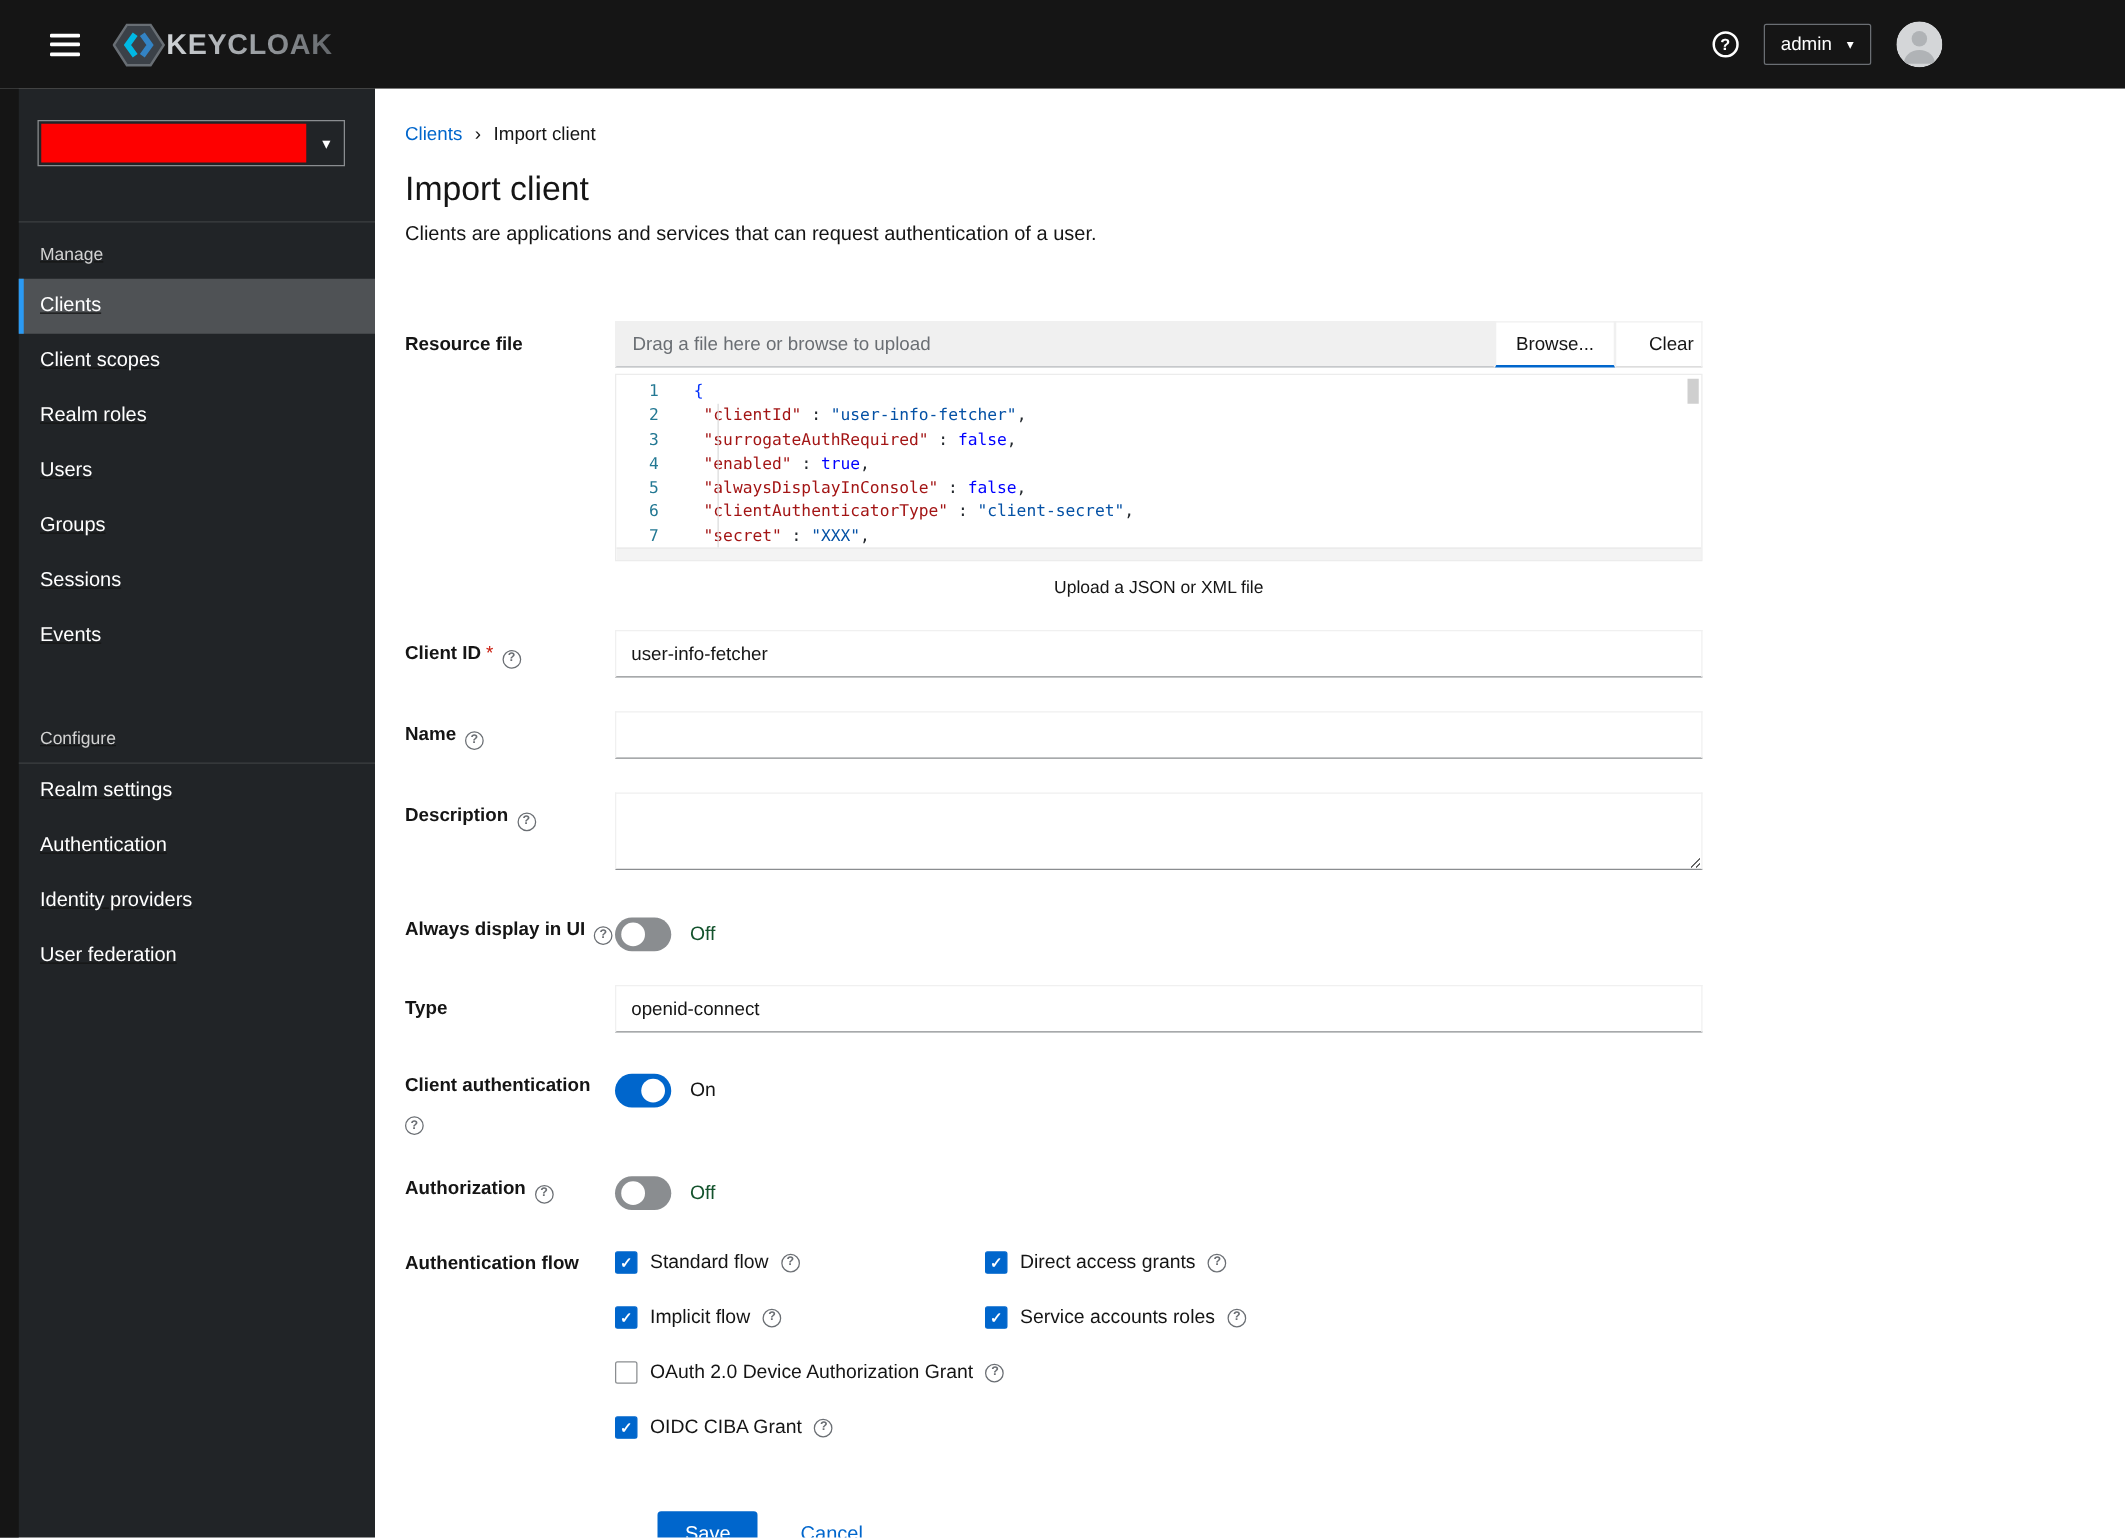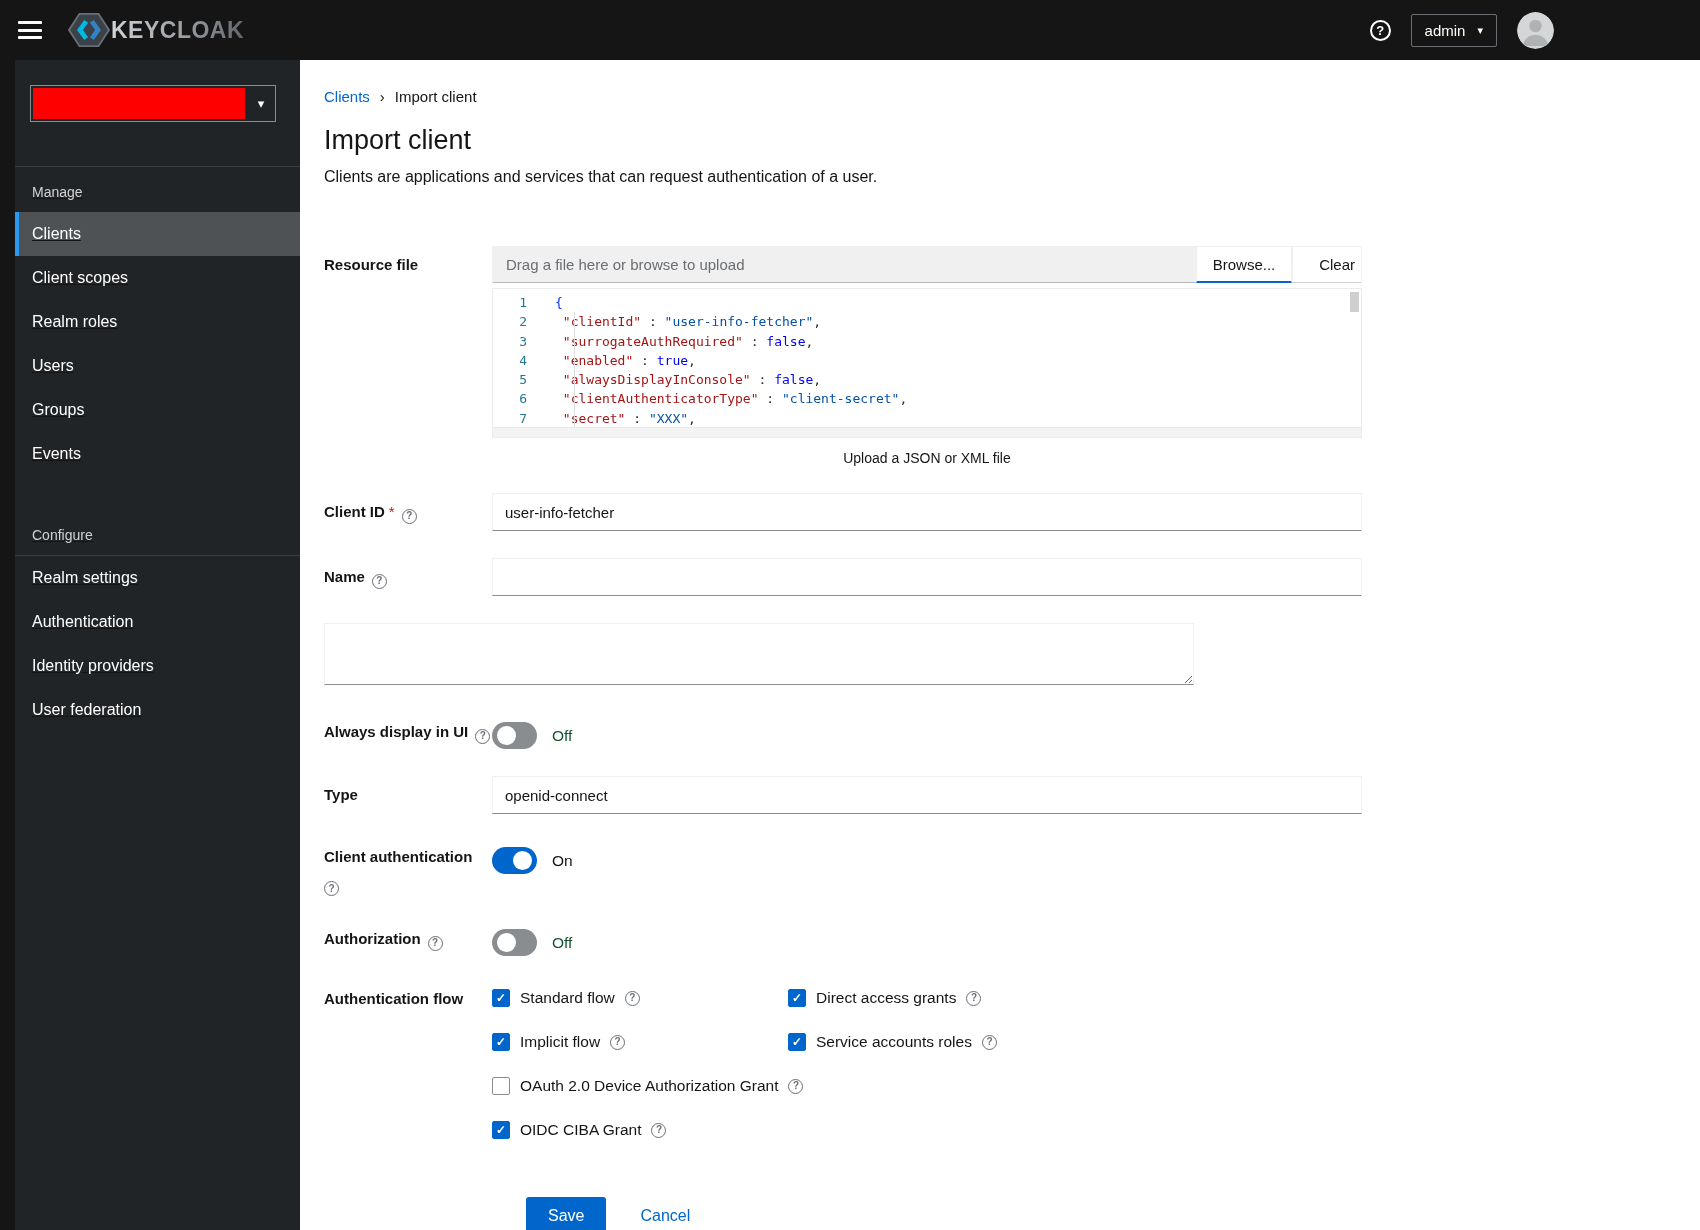--- a/index.html
+++ b/index.html
@@ -5,22 +5,22 @@
   * { box-sizing: border-box; }
   html,body { margin:0; padding:0; }
   body {
     width:1700px; height:1230px; overflow:hidden;
     font-family:"Liberation Sans", sans-serif;
     background:#ffffff; color:#151515;
   }
 
   
   .masthead {
-    height:60px; background:#151515; display:flex; align-items:center;
-    padding:0 146px 0 18px;
+    height:71px; background:#151515; display:flex; align-items:center;
+    padding:0 146px 0 40px;
   }
   .burger { width:24px; height:18px; display:flex; flex-direction:column; justify-content:space-between; background:none; border:none; cursor:pointer; padding:0; }
   .burger span { display:block; height:3px; background:#ffffff; border-radius:1px; }
   .brand { display:flex; align-items:center; margin-left:26px; gap:1px; }
   .brand-text {
     font-size:23px; font-weight:700; letter-spacing:.5px;
     background:linear-gradient(90deg,#d0d4d7 0%,#9a9ea2 55%,#63676b 100%);
     -webkit-background-clip:text; background-clip:text; color:transparent;
   }
   .hright { margin-left:auto; display:flex; align-items:center; gap:20px; }
@@ -183,20 +183,21 @@
       </div>
       <div class="nav-sections" id="nav-root">
           <div class="nav-sec sec0">
             <div class="nav-divider"></div>
             <div class="sec-title">Manage</div>
             <div class="nav-item selected">Clients</div>
             <div class="nav-item">Client scopes</div>
             <div class="nav-item">Realm roles</div>
             <div class="nav-item">Users</div>
             <div class="nav-item">Groups</div>
+            <div class="nav-item">Sessions</div>
             <div class="nav-item">Events</div>
           </div>
           <div class="nav-sec sec1">
             <div class="sec-title">Configure</div>
             <div class="nav-divider"></div>
             <div class="nav-item">Realm settings</div>
             <div class="nav-item">Authentication</div>
             <div class="nav-item">Identity providers</div>
             <div class="nav-item">User federation</div>
           </div>
@@ -279,20 +280,23 @@
       <div class="row">
         <div class="lbl">
           <span>Name</span><button class="q">?</button>
         </div>
         <div class="fld">
           <input class="pf-input" type="text" value="" style="">
         </div>
       </div>
 
       <div class="row">
+        <div class="lbl">
+          <span>Description</span><button class="q">?</button>
+        </div>
         <div class="fld">
           <textarea class="pf-input" style=""></textarea>
         </div>
       </div>
 
       <div class="row">
         <div class="lbl" style="padding-top:6px">
           <span>Always display in UI</span><button class="q">?</button>
         </div>
         <div class="fld">

